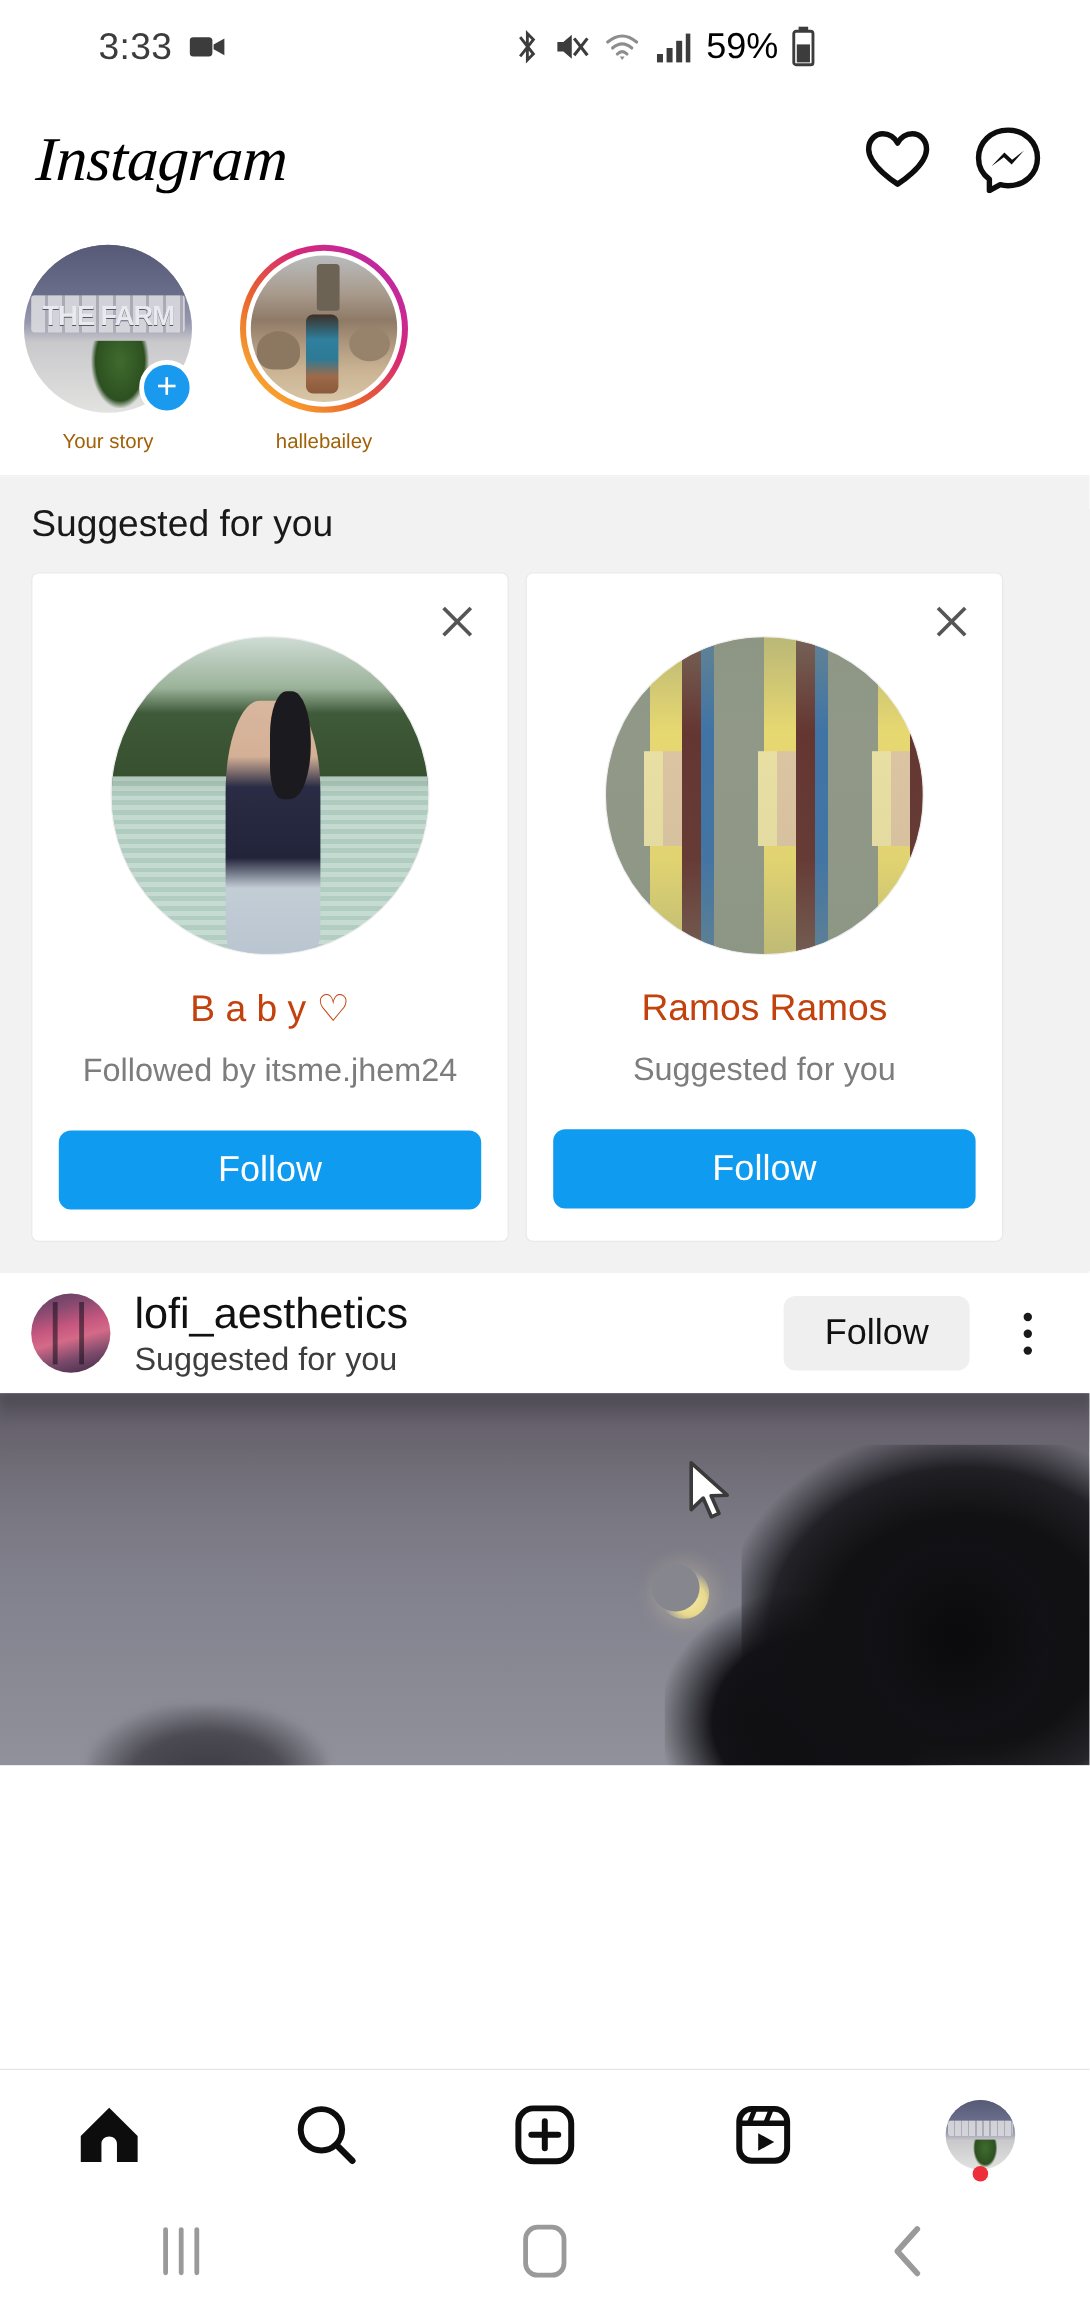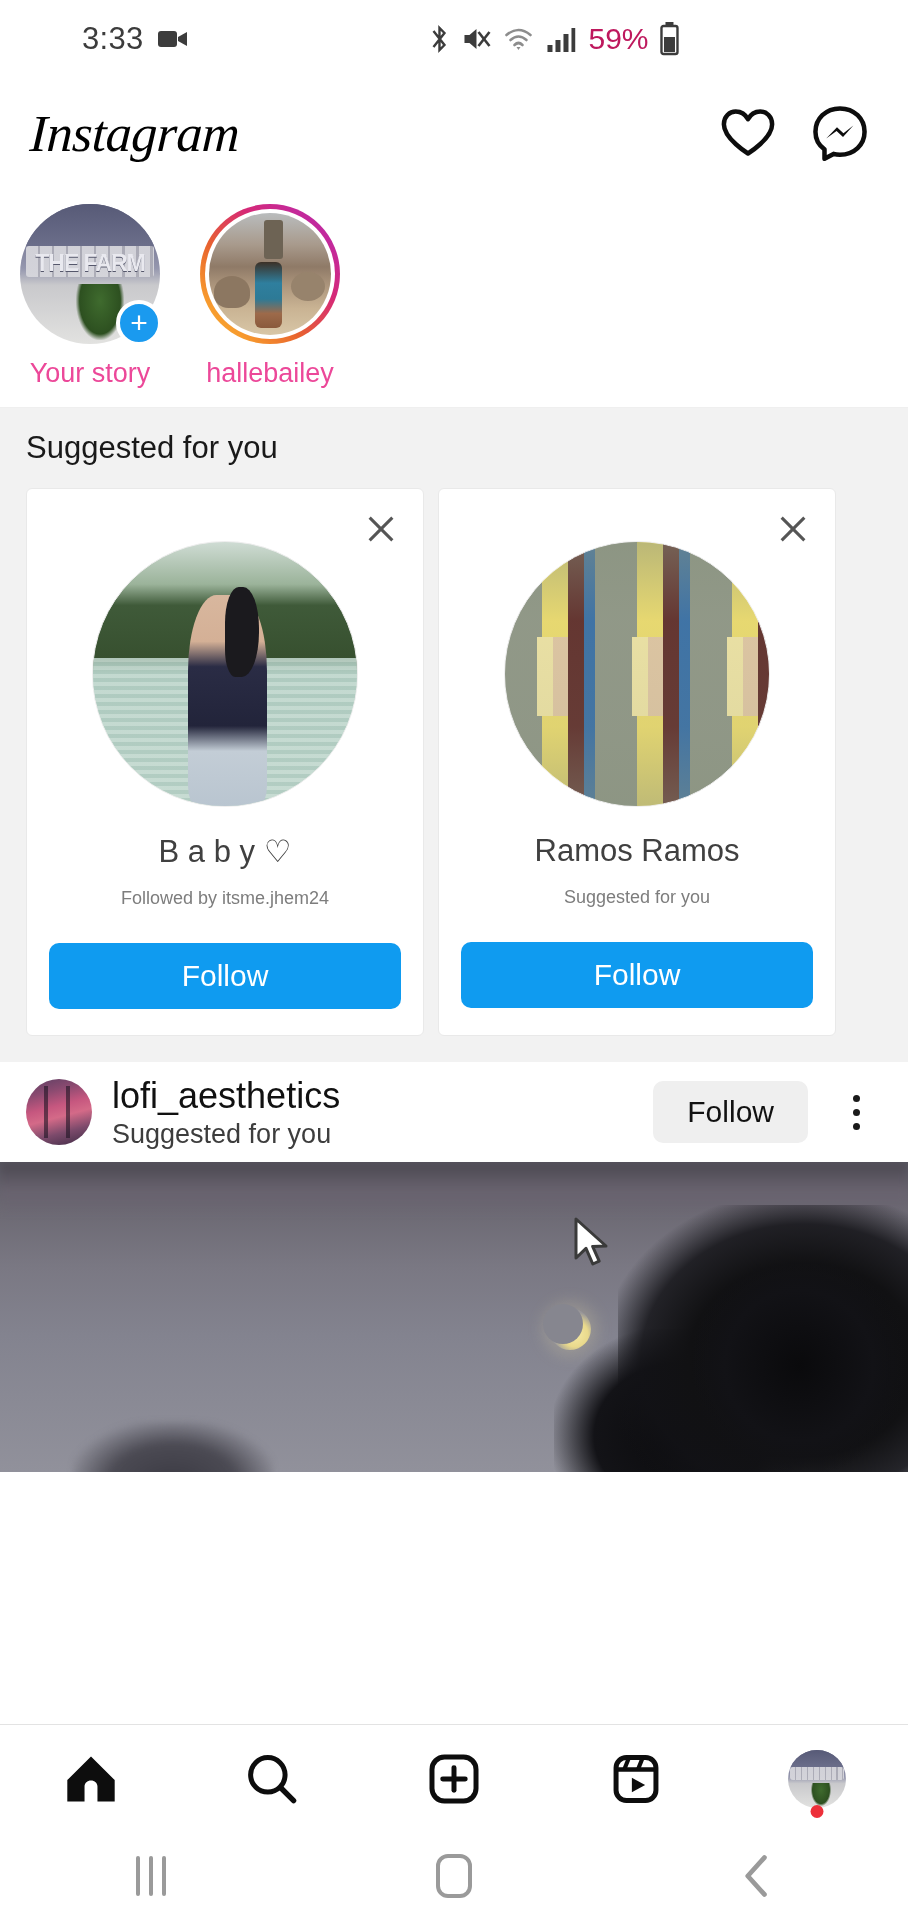--- a/index.html
+++ b/index.html
@@ -22,21 +22,21 @@
     margin-left:48px;
   }
   .sb-left { display:flex; align-items:center; gap:14px; }
   .sb-time { font-size:31px; color:#3c3c3c; letter-spacing:.3px; }
   .sb-right {
     position:absolute;
     left:50%; transform:translateX(-50%);
     margin-left:76px;
     display:flex; align-items:center; gap:11px;
   }
-  .sb-batt-text { font-size:30px; color:#be185d; margin-left:2px; }
+  .sb-batt-text { font-size:30px; color:#000000; margin-left:2px; }
 
   
   .ig-header {
     height:110px;
     display:flex;
     align-items:center;
     justify-content:space-between;
     padding:0 28px 0 30px;
     background:#fff;
   }
@@ -106,21 +106,21 @@
   .desert-rock2{ position:absolute; right:5%; top:48%; width:28%; height:24%; background:#97836c; border-radius:50%; }
   .story-badge {
     position:absolute; right:-2px; bottom:-2px;
     width:46px; height:46px; border-radius:50%;
     background:#1a9aef; border:4px solid #fff;
     display:flex; align-items:center; justify-content:center;
     color:#fff; font-size:30px; font-weight:300; line-height:0;
     z-index:6;
   }
   .story-label {
-    margin-top:14px; font-size:27px; color:#ec4899;
+    margin-top:14px; font-size:17px; color:#a16207;
     max-width:172px; text-align:center;
     white-space:nowrap; overflow:hidden; text-overflow:ellipsis;
   }
 
   
   .suggested-section { background:#f2f2f2; padding:22px 0 0 0; }
   .suggested-title { font-size:31px; color:#191919; padding:0 26px 22px 26px; }
   .cards-row { display:flex; gap:14px; padding:0 26px 26px 26px; }
   .sug-card {
     background:#fff; border:1px solid #e9e9e9; border-radius:6px;
@@ -164,26 +164,26 @@
   .av-tiled::before{
     content:""; position:absolute; left:0; top:36%; width:100%; height:30%;
     background:repeating-linear-gradient(90deg,
       transparent 0 12%, #f6e9a6 12% 18%, #e6c9a4 18% 24%, transparent 24% 36%);
   }
   .av-tiled::after{
     content:""; position:absolute; left:0; top:0; width:100%; height:100%;
     background:linear-gradient(180deg,rgba(140,150,130,.55) 0%,rgba(160,170,150,.15) 30%,rgba(150,160,140,.2) 70%,rgba(140,150,130,.5) 100%);
   }
   .card-name {
-    margin-top:26px; font-size:31px; color:#404040;
+    margin-top:26px; font-size:31px; color:#c2410c;
     white-space:nowrap; overflow:hidden; text-overflow:ellipsis;
     max-width:100%; text-align:center;
   }
   .card-sub {
-    margin-top:18px; font-size:18px; color:#7d7d7d;
+    margin-top:18px; font-size:27px; color:#7d7d7d;
     white-space:nowrap; overflow:hidden; text-overflow:ellipsis;
     max-width:100%; text-align:center;
   }
   .card-follow-btn {
     margin-top:34px; width:100%; height:66px;
     background:#0f9bf0; color:#fff; border:none; border-radius:10px;
     font-size:30px; font-family:"Liberation Sans", sans-serif; cursor:pointer;
   }
 
   

